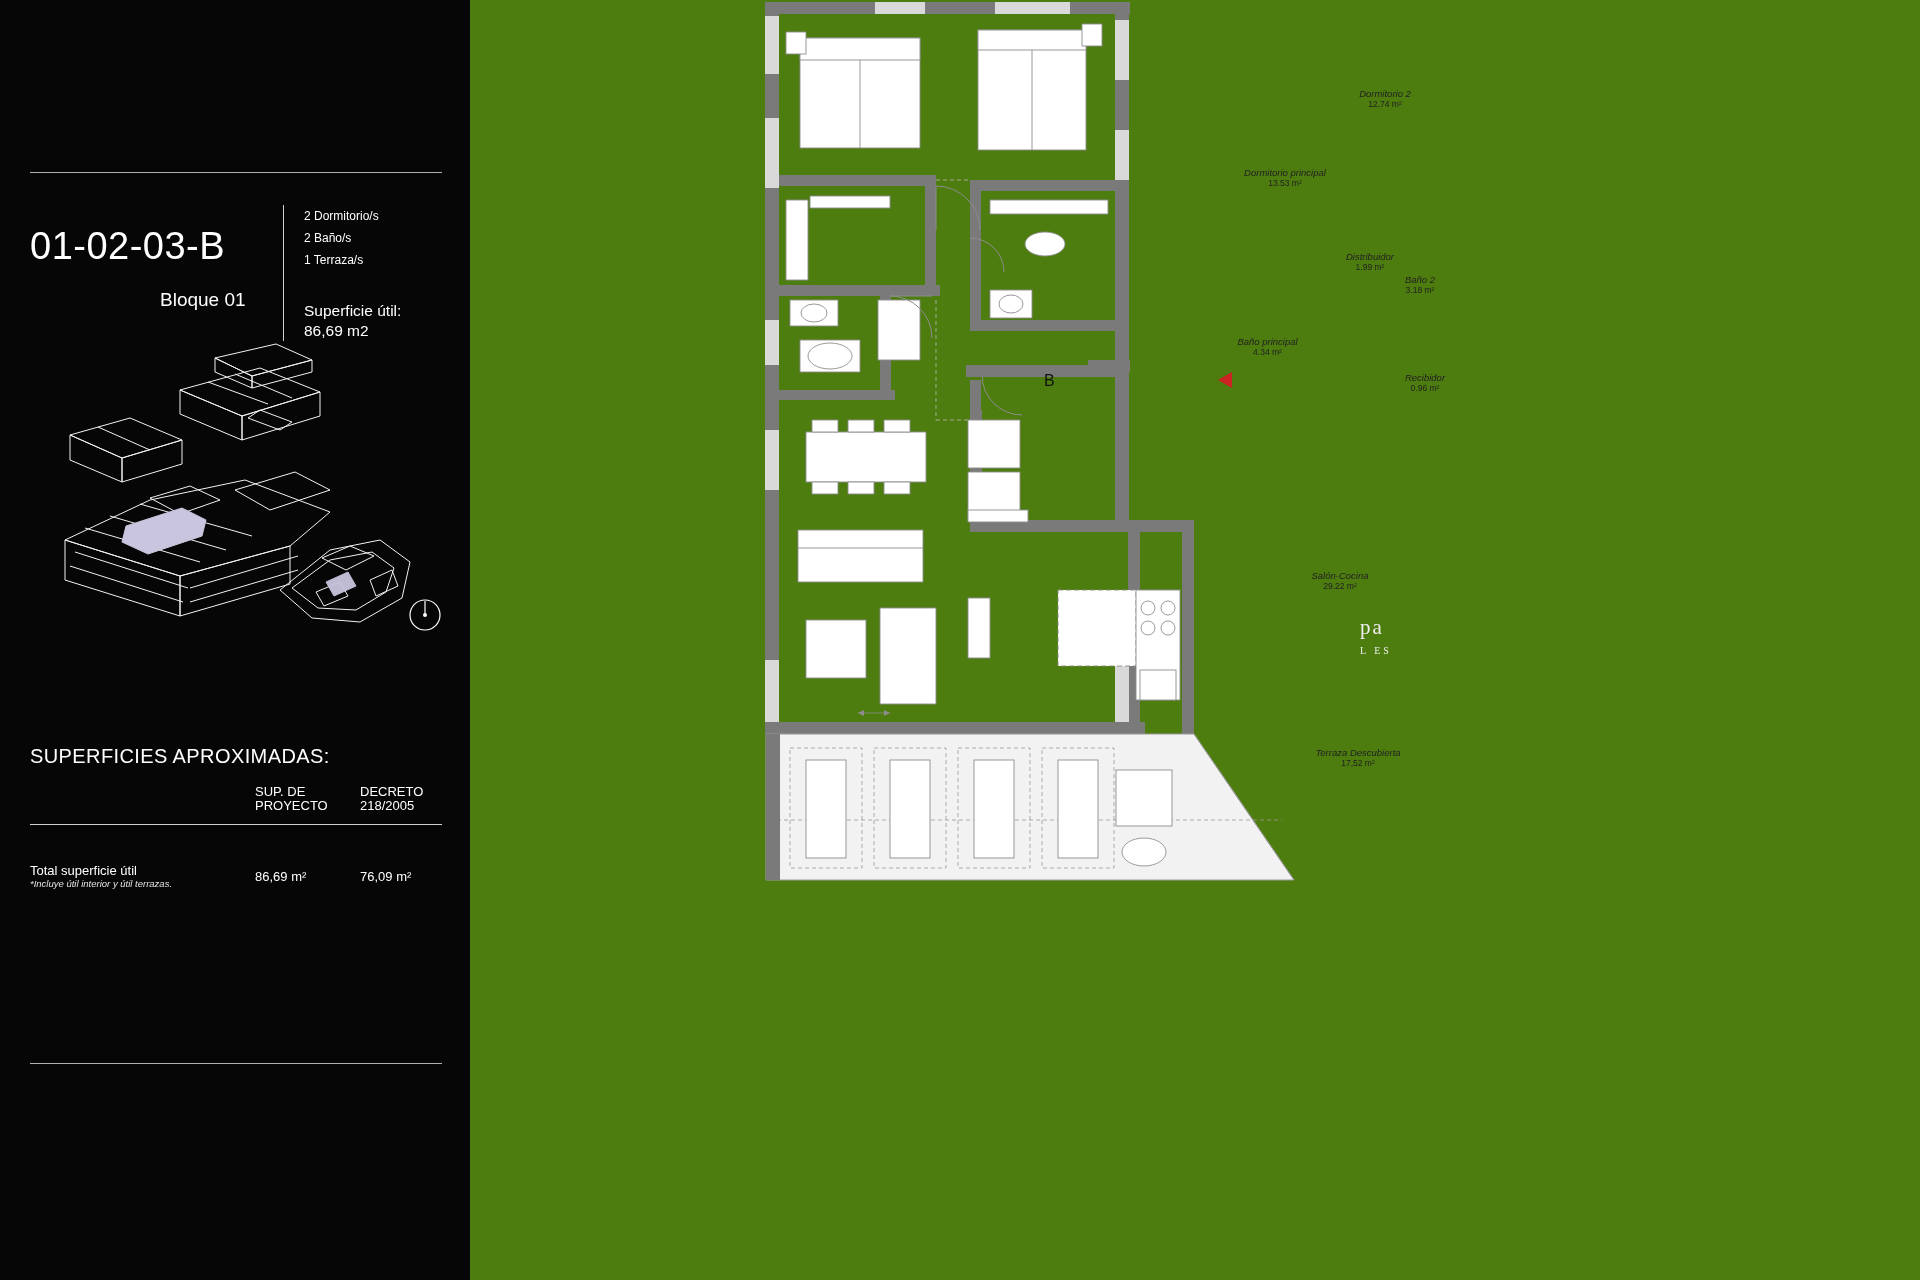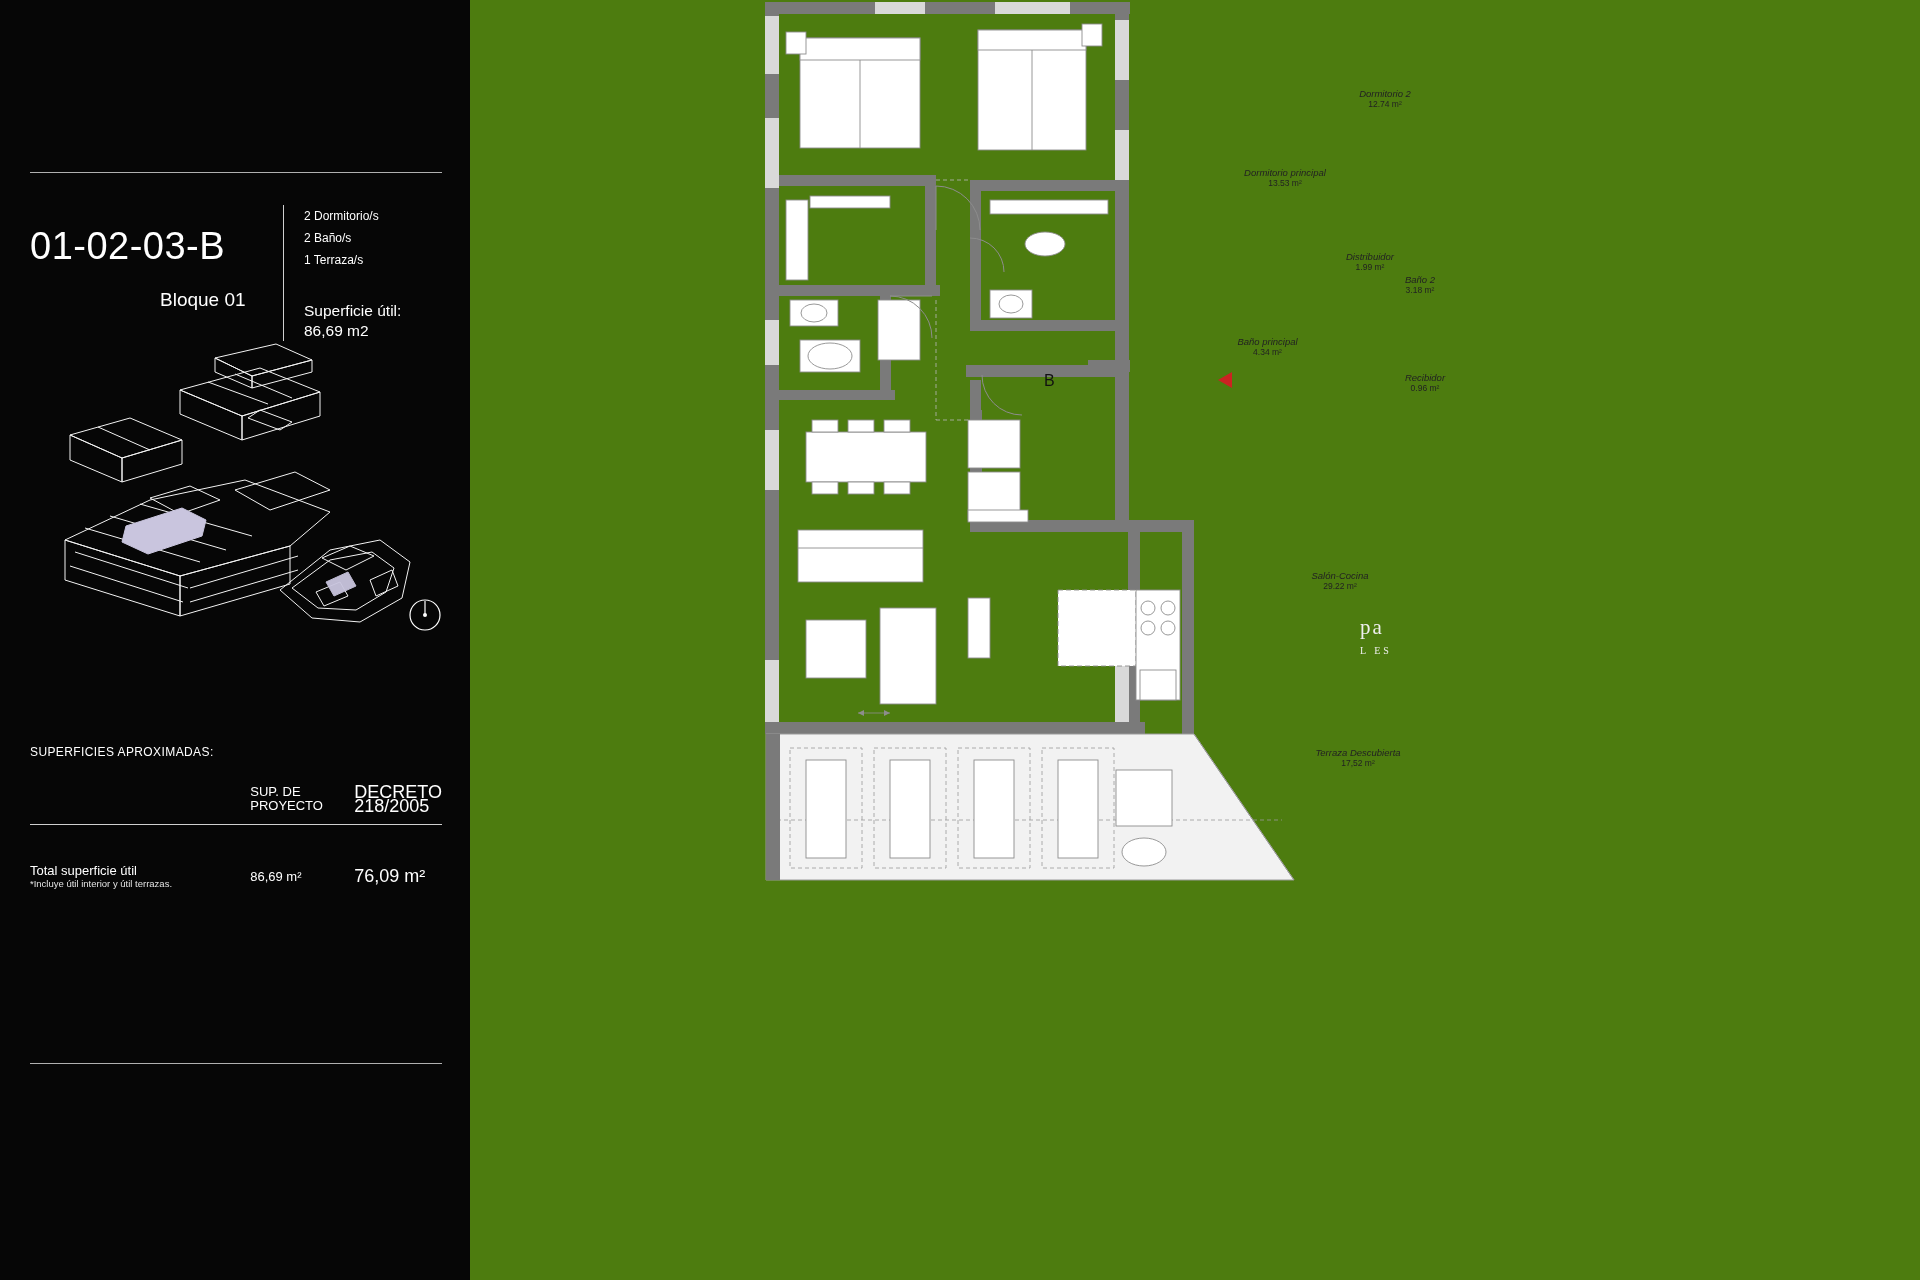--- a/index.html
+++ b/index.html
@@ -32,30 +32,30 @@
   }
   .unit-right .line { font-size:12px; line-height:22px; }
   .sup-util { margin-top:30px; font-size:15.5px; line-height:20px; }
 
   
   .iso { position:absolute; left:30px; top:340px; width:412px; height:300px; }
   .iso svg { display:block; }
 
   .compass { position:absolute; left:408px; top:598px; width:34px; height:34px; }
 
-  .surf-title { position:absolute; left:30px; top:745px; font-size:12px; letter-spacing:.4px; }
+  .surf-title { position:absolute; left:30px; top:745px; font-size:20px; letter-spacing:.4px; }
 
   table.surf { position:absolute; left:30px; top:785px; width:412px; border-collapse:collapse; }
   table.surf th, table.surf td { text-align:left; font-weight:400; font-size:13px; color:#fff; padding:0; }
   table.surf .hdr td { font-size:11.5px; line-height:14px; padding-bottom:10px; }
   table.surf .hdr-line td { border-bottom:1px solid #cfcfcf; height:1px; padding:0; }
   table.surf td.label { width:225px; padding:13px 0 13px 0; font-size:13px; }
   table.surf td.v1 { width:105px; font-size:13px; }
-  table.surf td.v2 { width:82px; font-size:18px; }
-  .note { font-size:9.5px; color:#e2e2e2; line-height:12px; display:block; }
+  table.surf td.v2 { width:82px; font-size:13px; }
+  .note { font-size:9.5px; font-style:italic; color:#e2e2e2; line-height:12px; display:block; }
   .gap-row td { height:26px; }
 
   
   .plan-area { position:absolute; left:470px; top:0; width:1450px; height:1280px; background:#4d7c0f; }
   .watermark {
     position:absolute; left:890px; top:615px; font-size:21px; color:#efefef;
     font-family:"Liberation Serif", serif; letter-spacing:2px; line-height:24px;
   }
   .watermark small { display:block; font-size:10px; letter-spacing:3px; }
 

